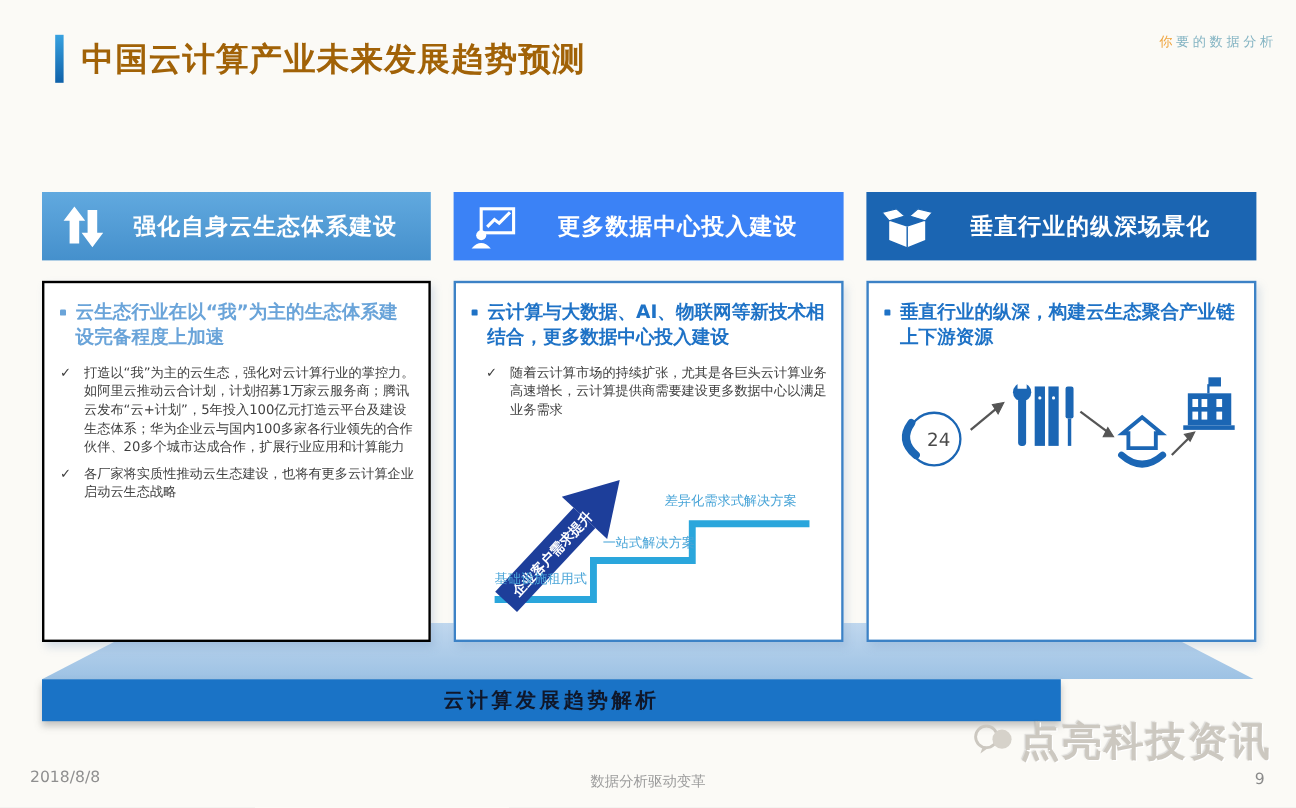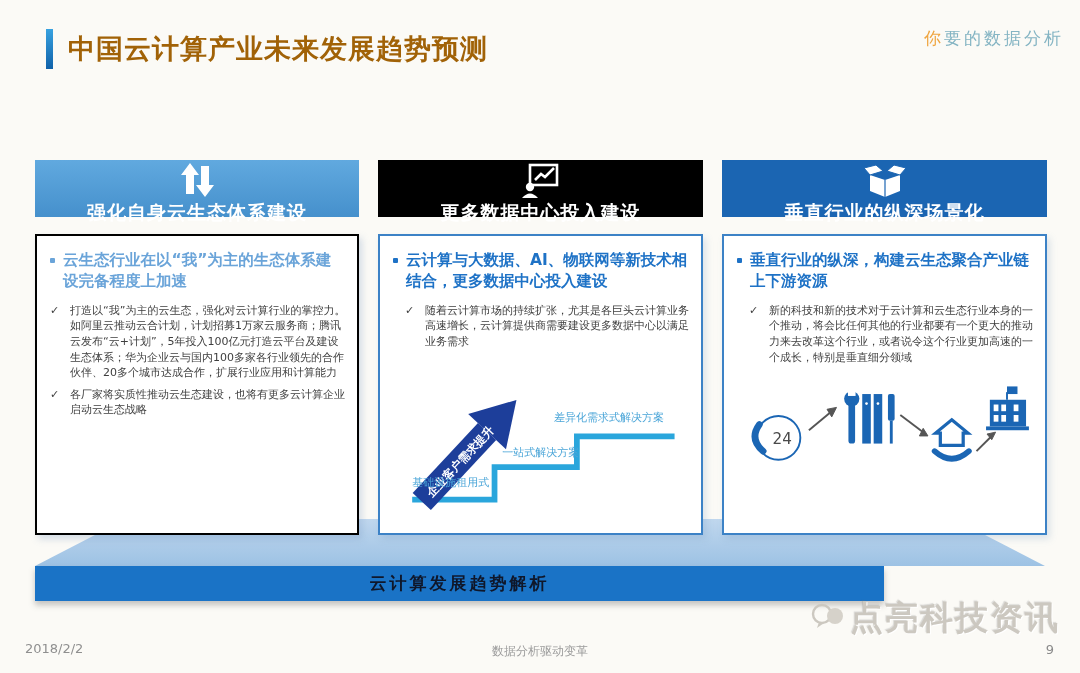--- a/index.html
+++ b/index.html
@@ -9,29 +9,29 @@
   
   .title-row{position:absolute;left:46px;top:27px;display:flex;align-items:center;}
   .accent-bar{width:7px;height:40px;background:linear-gradient(180deg,#38a2e0,#0f61a9);margin-right:11px;}
   .page-title{margin:4px;font-size:27px;font-weight:bold;color:#a16207;letter-spacing:1px;}
 
   
   .logo{position:absolute;right:16px;top:24px;}
   .logo-line{display:flex;align-items:center;justify-content:flex-end;}
   .brand-en{font-size:21px;font-weight:600;color:#3f9fc6;letter-spacing:.5px;}
   .brand-cn{font-size:21px;font-weight:bold;color:#2383c4;margin-left:7px;letter-spacing:2px;}
-  .tagline{margin-top:3px;text-align:right;font-size:17px;letter-spacing:3px;color:#84b4c3;}
+  .tagline{margin-top:3px;text-align:right;font-size:11px;letter-spacing:3px;color:#84b4c3;}
   .tagline .hl{color:#efa43e;}
 
   
   .columns{position:absolute;left:35px;top:160px;width:1012px;display:flex;gap:19px;z-index:2;}
   .col{width:325px;box-sizing:border-box;}
-  .col-header{height:57px;display:flex;align-items:center;padding:0 10px;box-sizing:border-box;flex-direction:column;}
+  .col-header{height:57px;display:flex;align-items:center;padding:0 10px;box-sizing:border-box;}
   .col1 .col-header{background:linear-gradient(180deg,#61a9df,#4590cc);}
-  .col2 .col-header{background:#000000;}
+  .col2 .col-header{background:#3b82f6;}
   .col3 .col-header{background:#1b65b2;}
   .hdr-icon{width:48px;display:flex;justify-content:center;}
   .hdr-label{flex:1;text-align:center;color:#fff;font-size:19px;font-weight:bold;letter-spacing:1px;}
 
   .col-body{margin-top:17px;background:#fff;height:301px;padding:12px 11px;box-sizing:border-box;overflow:hidden;}
   .col1 .col-body{border:2px solid #000000;box-shadow:3px 4px 7px rgba(110,145,185,.28);}
   .col2 .col-body,.col3 .col-body{border:2px solid #3c82c6;box-shadow:3px 4px 7px rgba(110,145,185,.22);}
 
   .intro{display:flex;gap:8px;margin:2px 0 10px 2px;}
   .intro .sq{flex:0 0 5px;width:5px;height:5px;margin-top:8px;background:currentColor;border-radius:1px;}
@@ -154,24 +154,20 @@
             <polygon points="37,15 43,8 31,5 24,11" fill="#fff" stroke="#1b65b2" stroke-width="1"></polygon>
             <line x1="22" y1="20" x2="22" y2="37" stroke="#1b65b2" stroke-width="1.2"></line>
           </svg>
         </span>
         <span class="hdr-label">垂直行业的纵深场景化</span>
       </div>
       <div class="col-body">
         <div class="intro">
           <span class="sq"></span>
           <p>垂直行业的纵深，构建云生态聚合产业链上下游资源</p>
-        </div>
-        <div class="point">
-          <span class="chk"></span>
-          <p>新的科技和新的技术对于云计算和云生态行业本身的一个推动，将会比任何其他的行业都要有一个更大的推动力来去改革这个行业，或者说令这个行业更加高速的一个成长，特别是垂直细分领域</p>
         </div>
         <div class="diagram3">
           <svg width="296" height="100" viewBox="0 0 300 105">
             <g>
               <circle cx="36" cy="66" r="23" fill="none" stroke="#1b66b4" stroke-width="2"></circle>
               <path d="M16 52 q-11 15 4 28" stroke="#1b66b4" stroke-width="7" fill="none" stroke-linecap="round"></path>
               <text x="40" y="72" text-anchor="middle" font-size="16" fill="#4a4a4a">24</text>
             </g>
             <g stroke="#555" fill="#555">
               <line x1="68" y1="58" x2="92" y2="38" stroke-width="2"></line>
@@ -214,21 +210,21 @@
             </g>
           </svg>
         </div>
       </div>
     </div>
   </div>
 
   <div class="platform"></div>
   <div class="banner">云计算发展趋势解析</div>
 
-  <div class="footer-date">2018/2/2</div>
+  <div class="footer-date">2018/8/8</div>
   <div class="footer-center">数据分析驱动变革</div>
   <div class="footer-page">9</div>
   <div class="watermark">
     <span>
       <svg width="34" height="28" viewBox="0 0 34 28">
         <circle cx="11" cy="12" r="9" fill="none" stroke="#ccc8c0" stroke-width="2.4"></circle>
         <path d="M8 20 l-2 6 l7 -5" fill="#ccc8c0"></path>
         <circle cx="24" cy="14" r="8" fill="#d6d2ca"></circle>
       </svg>
     </span>

